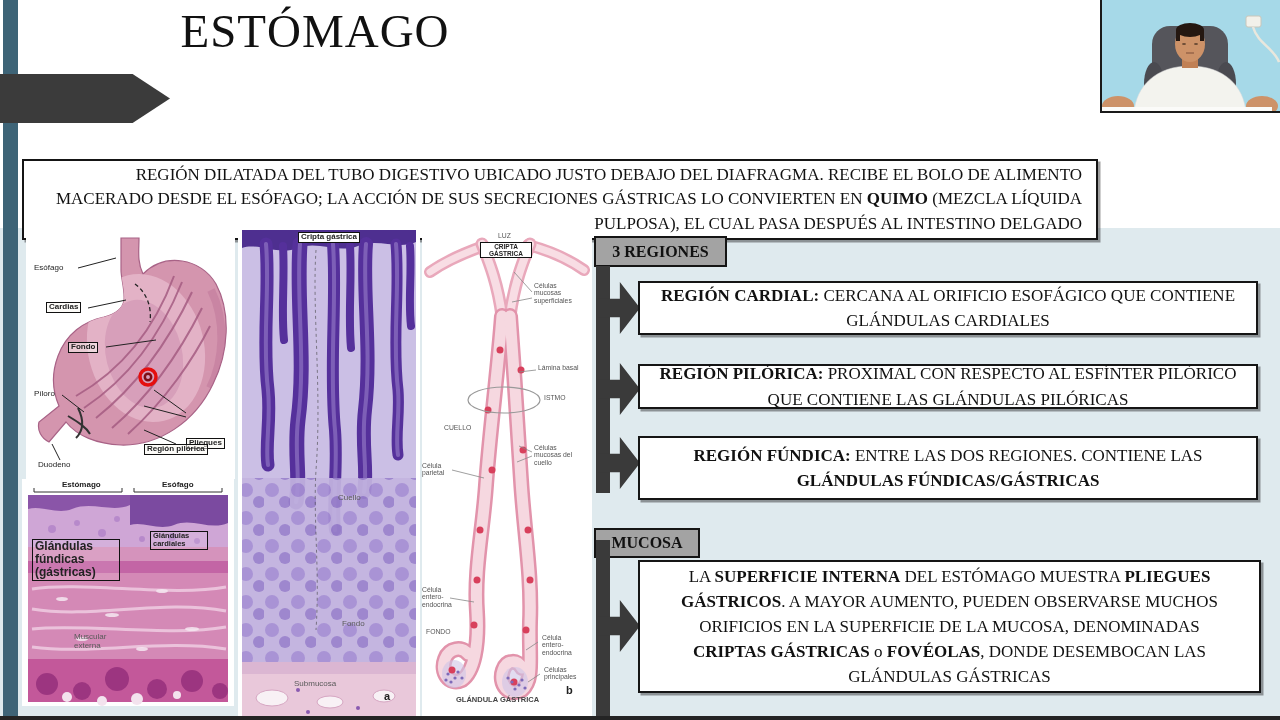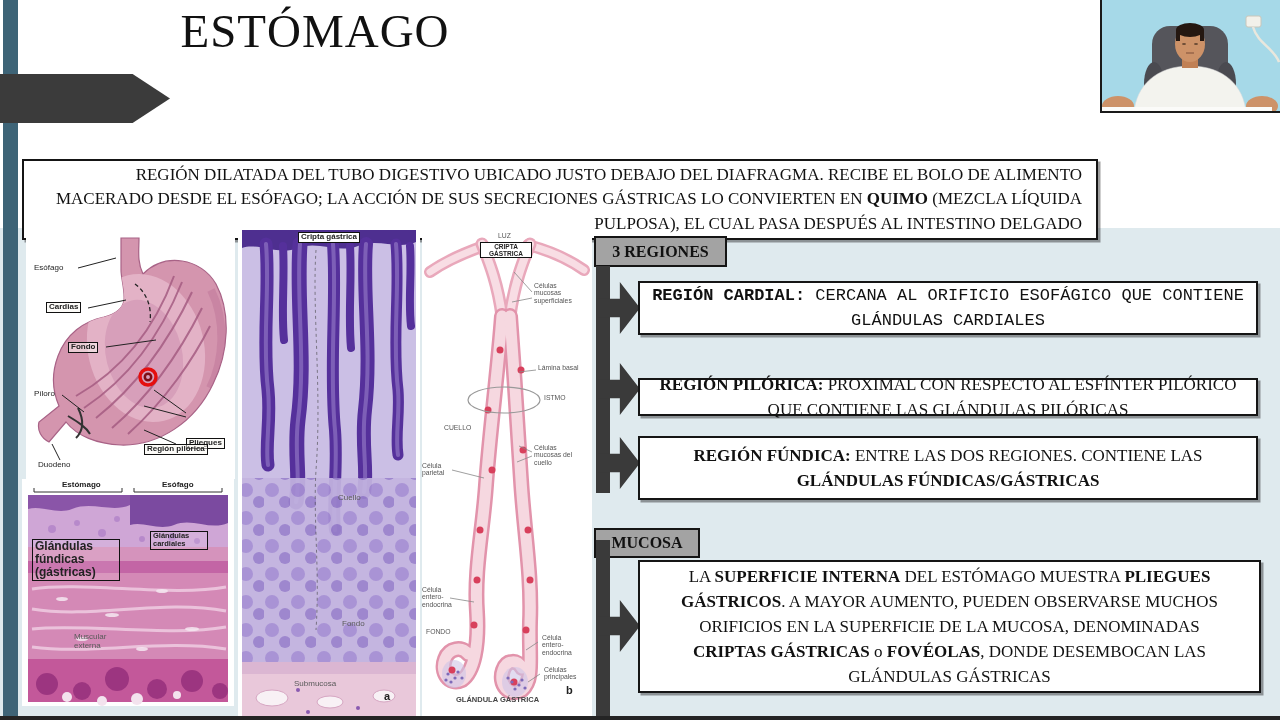--- a/index.html
+++ b/index.html
@@ -283,24 +283,24 @@
 </div>
 
 <div class="abs tagbox regions-label">
   <span>3 REGIONES</span>
 </div>
 <div class="abs spine spine1"></div>
 <div class="abs rarrow" style="left:598px;top:282px;"></div>
 <div class="abs rarrow" style="left:598px;top:363px;"></div>
 <div class="abs rarrow" style="left:598px;top:437px;"></div>
 
-<div class="abs wbox rbox" style="top:281px;height:54px;font-family:Liberation Mono, monospace;">
+<div class="abs wbox rbox" style="top:281px;height:54px;">
   <p style="margin:0"><b>REGIÓN CARDIAL:</b><span> CERCANA AL ORIFICIO ESOFÁGICO QUE CONTIENE GLÁNDULAS CARDIALES</span></p>
 </div>
-<div class="abs wbox rbox" style="top:378px;height:38px;">
+<div class="abs wbox rbox" style="top:364px;height:45px;">
   <p style="margin:0"><b>REGIÓN PILÓRICA:</b><span> PROXIMAL CON RESPECTO AL ESFÍNTER PILÓRICO QUE CONTIENE LAS GLÁNDULAS PILÓRICAS</span></p>
 </div>
 <div class="abs wbox rbox" style="top:436px;height:64px;">
   <p style="margin:0"><b>REGIÓN FÚNDICA:</b><span> ENTRE LAS DOS REGIONES. CONTIENE LAS </span><b>GLÁNDULAS FÚNDICAS/GÁSTRICAS</b></p>
 </div>
 
 <div class="abs tagbox mucosa-label">
   <span>MUCOSA</span>
 </div>
 <div class="abs spine spine2"></div>

